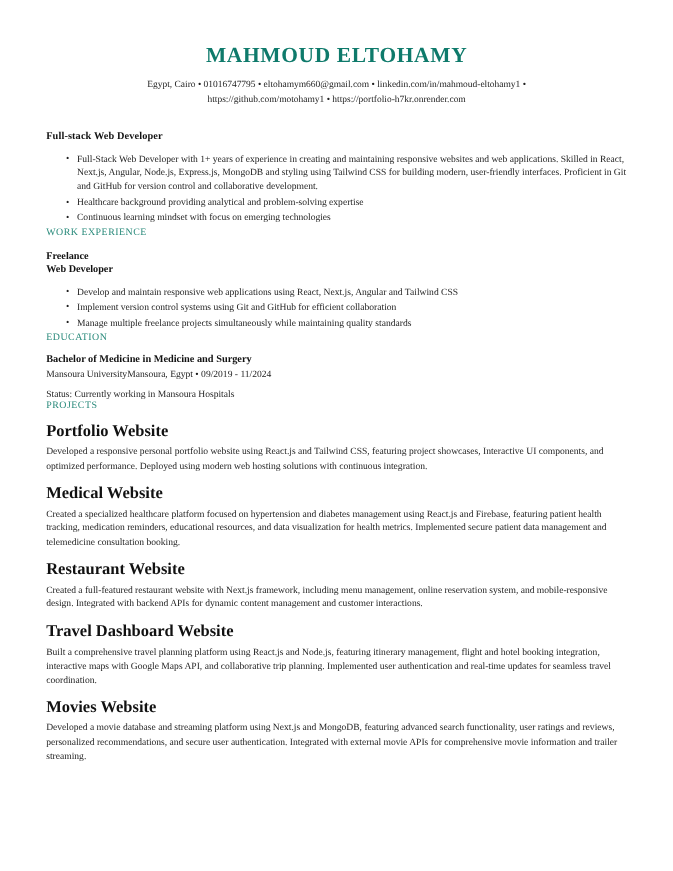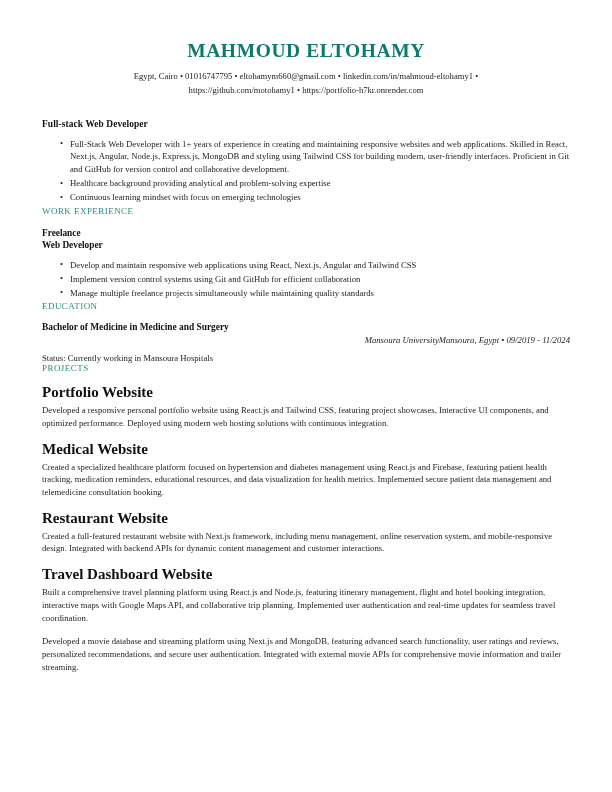--- a/index.html
+++ b/index.html
@@ -101,25 +101,24 @@
 
   .edu-degree {
     margin-top: 11px;
     font-size: 9.4px;
     font-weight: bold;
     color: #111111;
   }
   .edu-line {
     margin-top: 3px;
     display: flex;
-    justify-content: flex-end;
+    justify-content: flex-start;
     align-items: baseline;
     font-size: 8.7px;
     color: #1d1d1d;
-    font-style: italic;
   }
   .edu-school { text-align: left; }
   .edu-meta { text-align: right; }
   .edu-status {
     margin-top: 8px;
     font-size: 8.7px;
     color: #1d1d1d;
   }
 
   .project { margin-top: 11px; }
@@ -191,16 +190,17 @@
     <div class="project-name">Restaurant Website</div>
     <div class="project-desc">Created a full-featured restaurant website with Next.js framework, including menu management, online reservation system, and mobile-responsive design. Integrated with backend APIs for dynamic content management and customer interactions.</div>
   </div>
 
   <div class="project">
     <div class="project-name">Travel Dashboard Website</div>
     <div class="project-desc">Built a comprehensive travel planning platform using React.js and Node.js, featuring itinerary management, flight and hotel booking integration, interactive maps with Google Maps API, and collaborative trip planning. Implemented user authentication and real-time updates for seamless travel coordination.</div>
   </div>
 
   <div class="project">
+    <div class="project-name">Movies Website</div>
     <div class="project-desc">Developed a movie database and streaming platform using Next.js and MongoDB, featuring advanced search functionality, user ratings and reviews, personalized recommendations, and secure user authentication. Integrated with external movie APIs for comprehensive movie information and trailer streaming.</div>
   </div>
 
 </div>
 
 </body></html>

